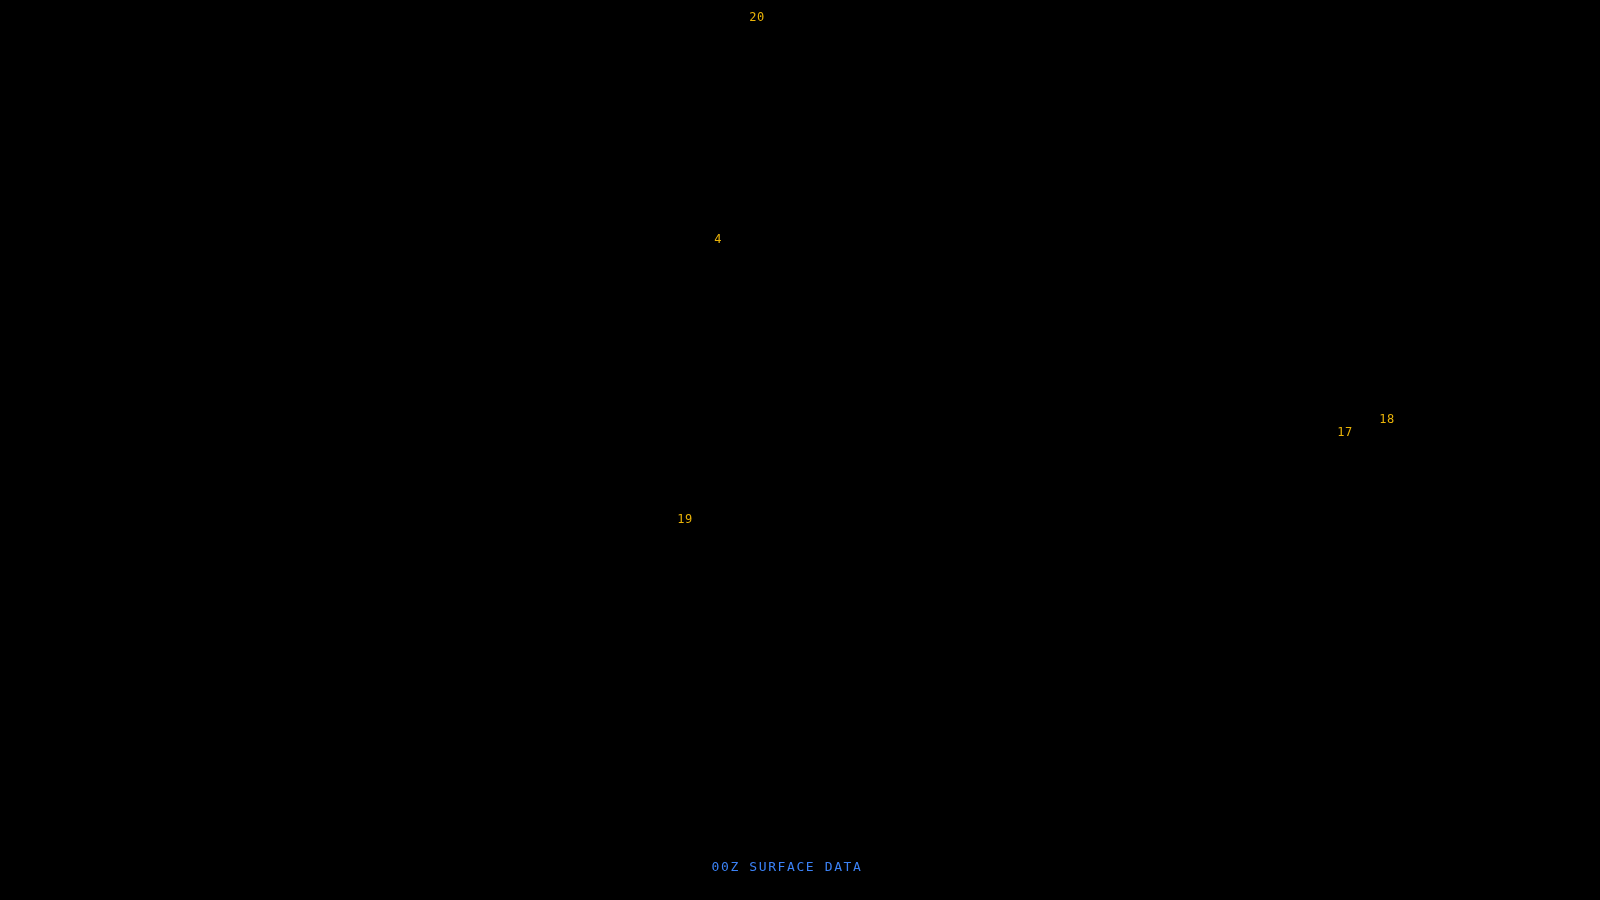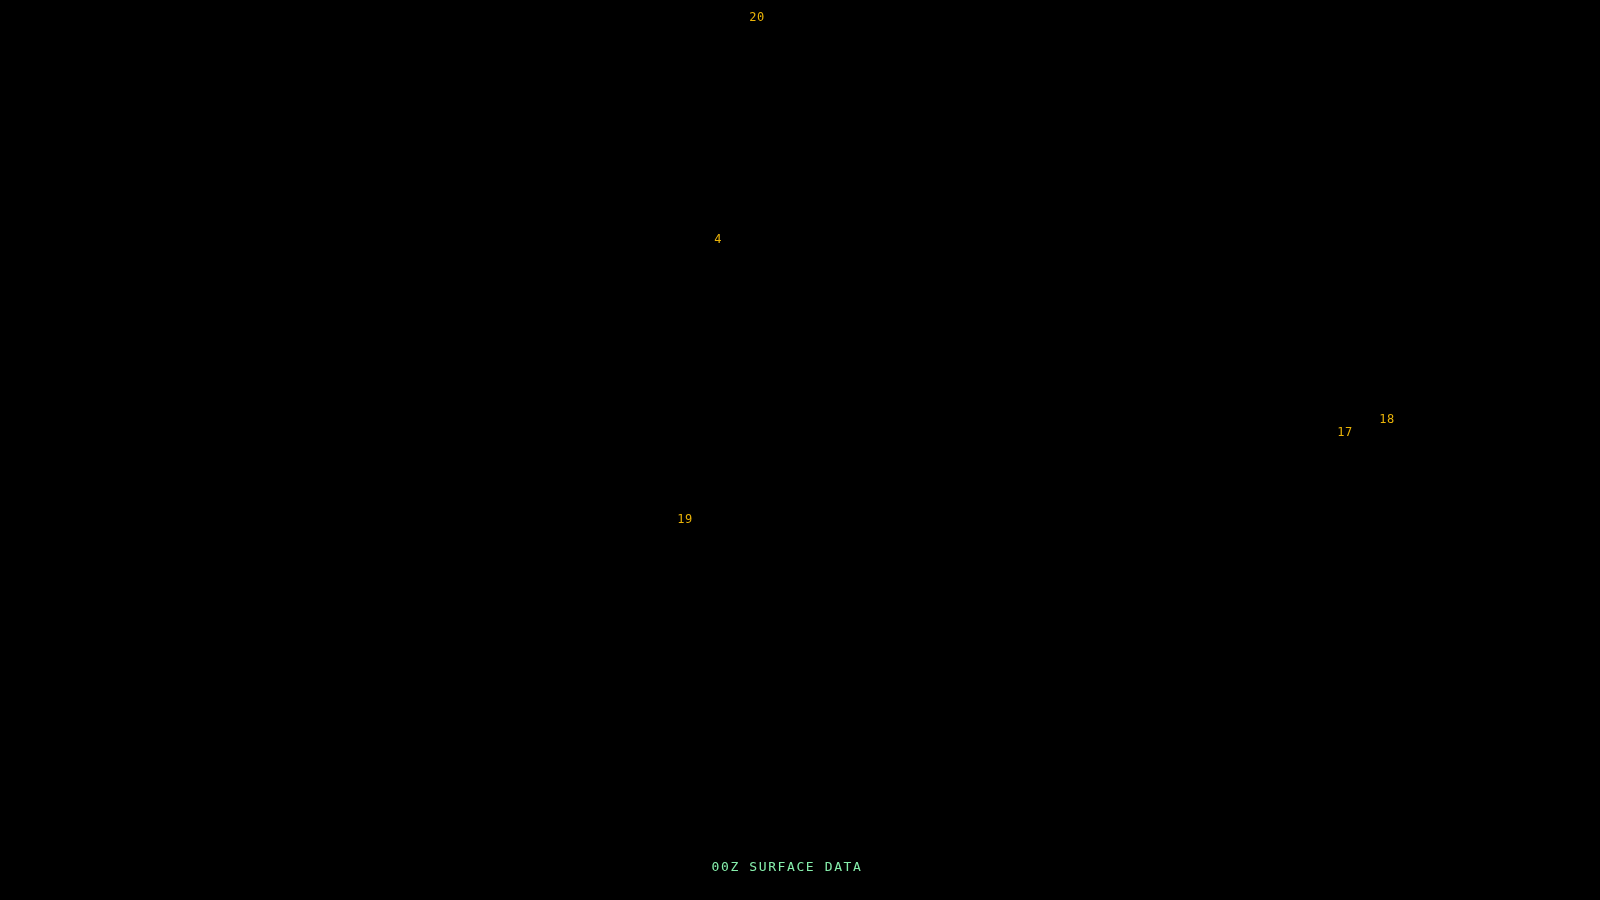--- a/index.html
+++ b/index.html
@@ -20,21 +20,21 @@
     color: #eab308;
     font-family: "DejaVu Sans Mono", monospace;
     font-size: 12px;
     line-height: 12px;
     letter-spacing: 0.5px;
     white-space: nowrap;
     transform: translate(-50%, -50%);
   }
   .caption {
     position: absolute;
-    color: #86efac;
+    color: #3b82f6;
     font-family: "DejaVu Sans Mono", monospace;
     font-size: 13px;
     line-height: 13px;
     letter-spacing: 1.6px;
     white-space: nowrap;
     transform: translate(-50%, -50%);
   }
 </style>
 </head>
 <body>

